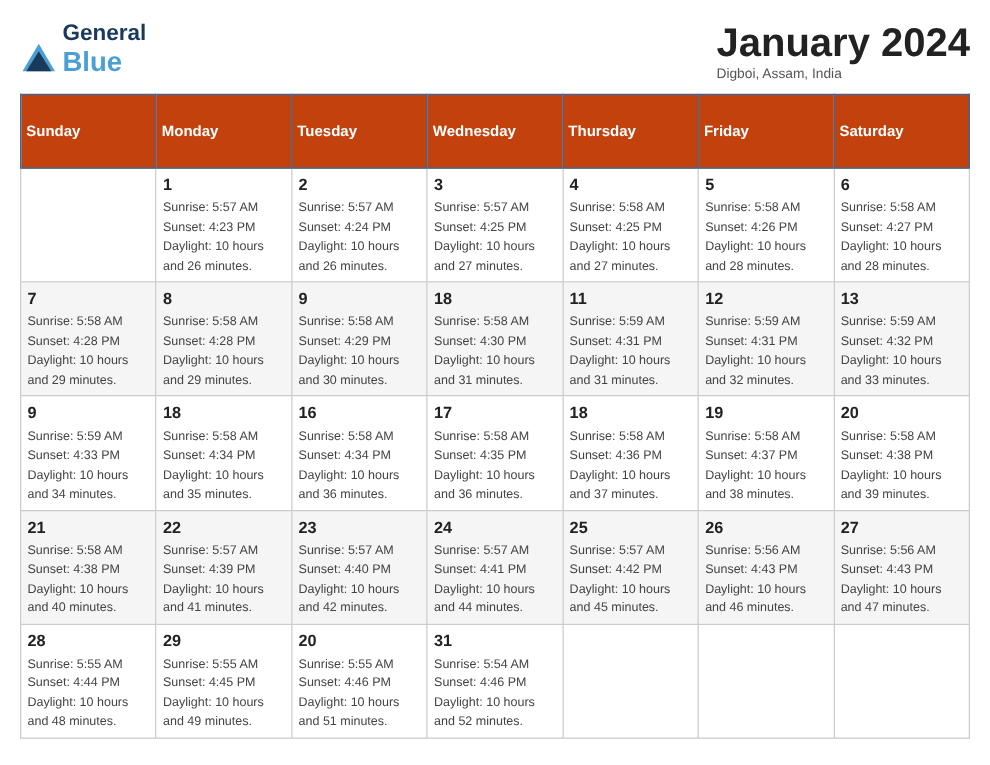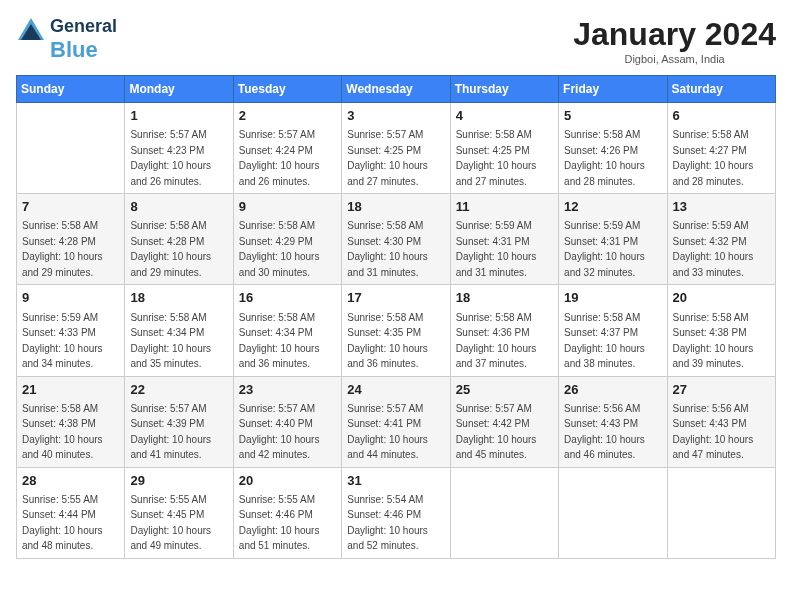--- a/index.html
+++ b/index.html
@@ -11,48 +11,48 @@
       padding: 16px;
     }
     .header {
       display: flex;
       justify-content: space-between;
       align-items: flex-start;
       margin-bottom: 10px;
     }
     .logo {
       display: flex;
-      align-items: flex-start;
+      align-items: flex-end;
     }
     .logo-icon {
       width: 30px;
       height: 30px;
       margin-right: 4px;
     }
     .title-block {
-      text-align: center;
+      text-align: left;
     }
     .month-title {
       font-size: 32px;
       font-weight: bold;
       color: #222;
     }
     .location {
       font-size: 11px;
       color: #555;
     }
     table {
       width: 100%;
       border-collapse: collapse;
       font-size: 11px;
     }
     th {
-      background: #3b82f6;
+      background: #c2410c;
       color: #fff;
-      padding: 6px 4px;
+      padding: 22px 4px;
       text-align: left;
       font-size: 12px;
       font-weight: bold;
       border: 1px solid #2e6da4;
     }
     td {
       border: 1px solid #ccc;
       vertical-align: top;
       padding: 4px 5px;
       width: 14.28%;

